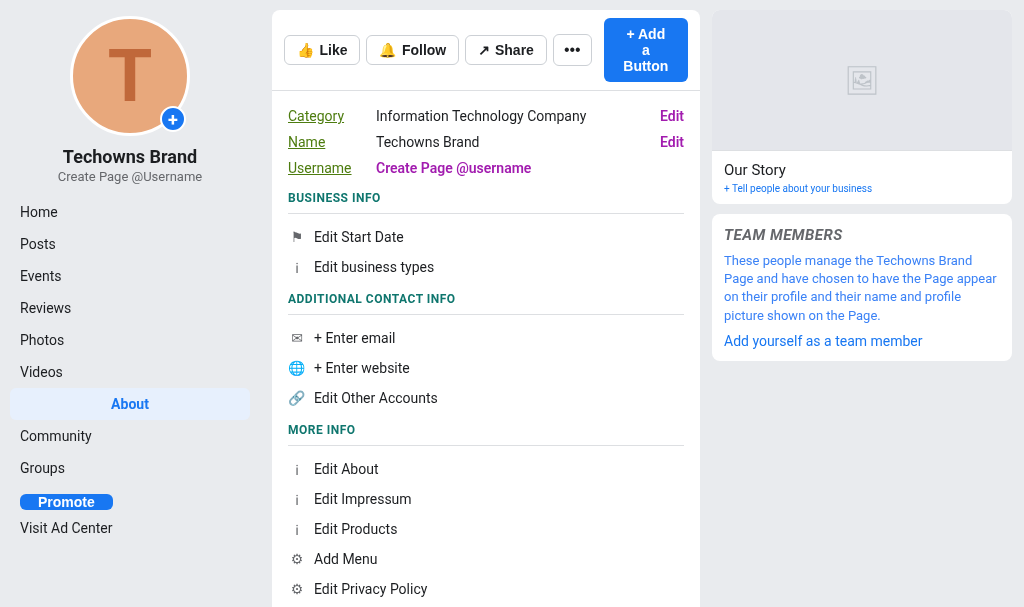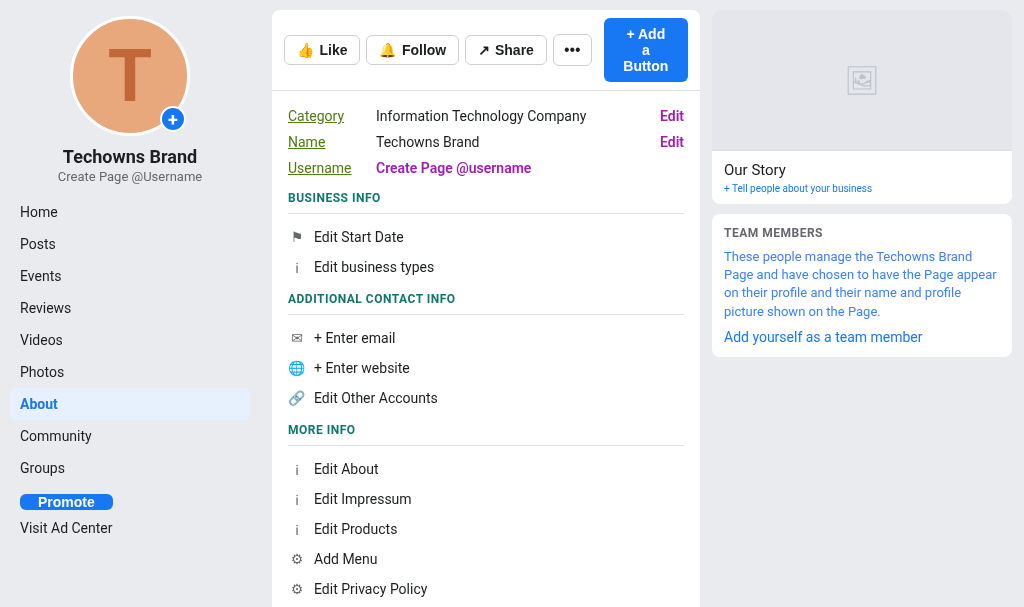--- a/index.html
+++ b/index.html
@@ -101,20 +101,21 @@
       color: #1c1e21;
       text-decoration: none;
       font-size: 14px;
       border-radius: 6px;
     }
 
     .nav-list li.active a {
       background: #e7f0fd;
       color: #1877f2;
       font-weight: 700;
+      text-align: center;
     }
 
     .promote-btn {
       display: inline-block;
       margin: 10px 10px 6px 10px;
       background: #1877f2;
       color: #fff;
       padding: 0 18px;
       border-radius: 6px;
       font-weight: 600;
@@ -307,26 +308,27 @@
       font-size: 10px;
     }
 
     .team-card {
       background: #fff;
       border-radius: 8px;
       padding: 12px;
     }
 
     .team-title {
-      font-size: 12px;
+      font-size: 15px;
       font-weight: 700;
       color: #65676b;
       text-transform: uppercase;
       letter-spacing: 0.5px;
       margin-bottom: 8px;
+      font-style: italic;
     }
 
     .team-desc {
       font-size: 13px;
       color: #3b82f6;
       line-height: 1.4;
       margin-bottom: 8px;
     }
 
     .team-link {
@@ -359,24 +361,24 @@
       <li>
           <a>Posts</a>
         </li>
       <li>
           <a>Events</a>
         </li>
       <li>
           <a>Reviews</a>
         </li>
       <li>
+          <a>Photos</a>
+        </li>
+      <li>
           <a>Videos</a>
-        </li>
-      <li>
-          <a>Photos</a>
         </li>
       <li class="active">
           <a>About</a>
         </li>
       <li>
           <a>Community</a>
         </li>
       <li>
           <a>Groups</a>
         </li>

